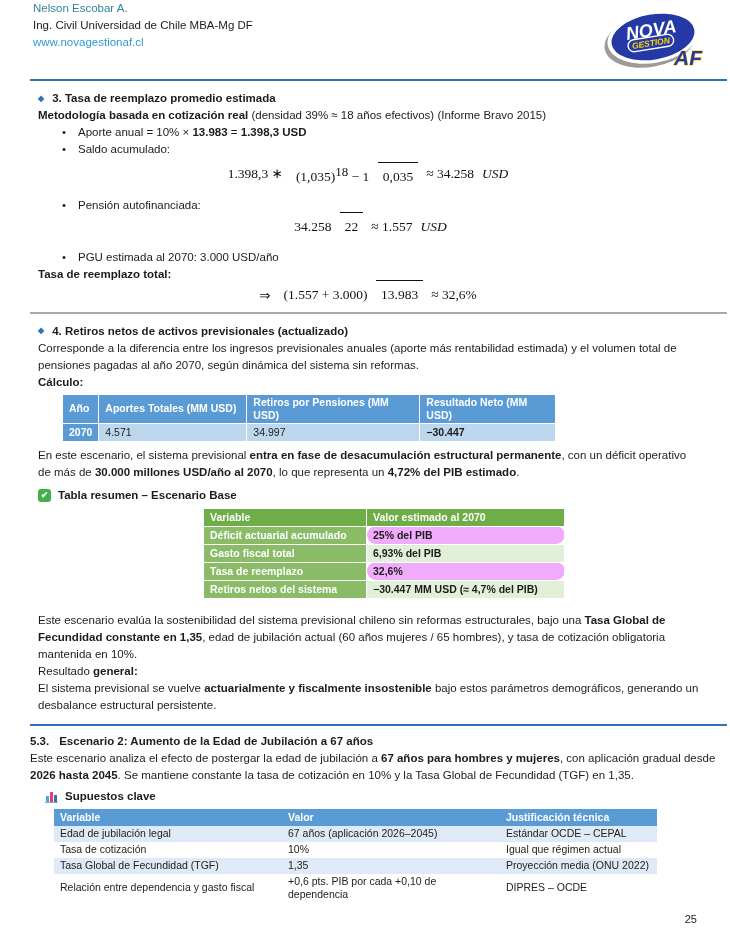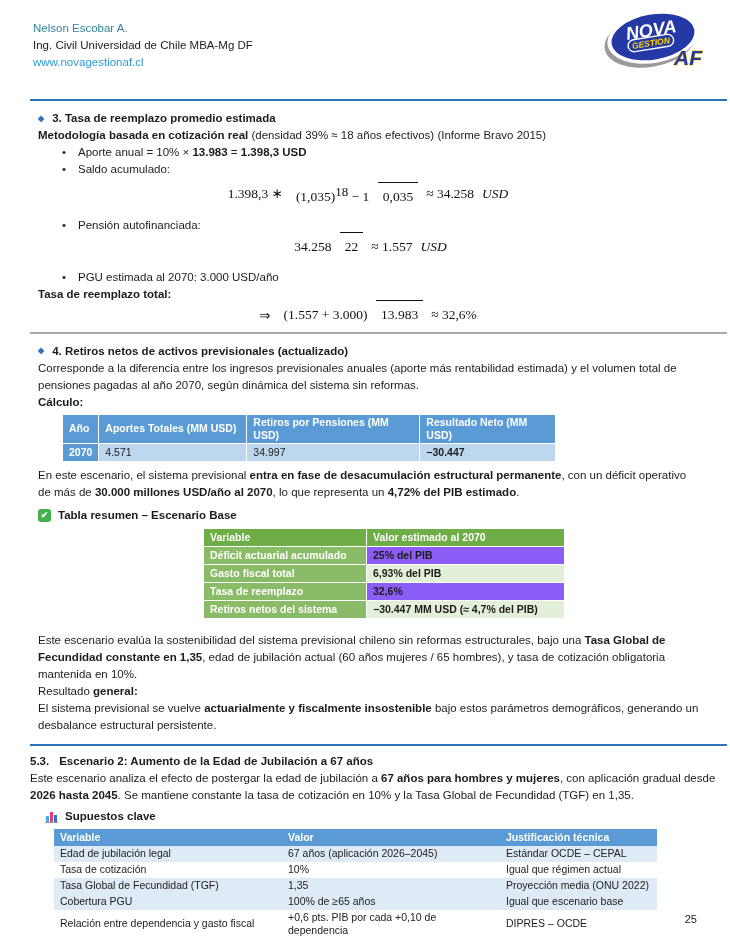--- a/index.html
+++ b/index.html
@@ -3,21 +3,21 @@
 <meta charset="utf-8">
 <style>
   html,body { margin:0; padding:0; background:#ffffff; }
   .page {
     position:relative; width:730px; height:945px; background:#ffffff;
     font-family:"Liberation Sans", sans-serif; font-size:11.5px; color:#1c1c1c;
     line-height:17px; overflow:hidden;
   }
   .b { font-weight:bold; }
   
-  .hdr { padding:20px 0 0 33px; }
+  .hdr { padding:0 0 0 33px; }
   .hdr-name { color:#31849b; }
   .hdr-url  { color:#2e9bd5; cursor:pointer; }
   .logo { position:absolute; top:6px; right:24px; width:104px; height:66px; }
   
   .rule { border:none; border-top:2px solid #2e74b5; width:697px; margin:0 0 0 30px; }
   .rule.gray { border-top-color:#a9a9a9; }
   
   .sec { margin-left:38px; }
   .sec-title { display:flex; align-items:center; gap:8px; font-weight:bold; margin-top:9px; }
   .diamond { color:#2e75b6; font-size:8px; line-height:8px; }
@@ -44,21 +44,21 @@
   .calc-tbl th { background:#5b9bd5; color:#ffffff; font-weight:bold; border:1px solid #ffffff; height:13px; }
   .calc-tbl td { background:#bdd7ee; border:1px solid #ffffff; height:15px; }
   .calc-tbl td.yr { background:#5b9bd5; color:#ffffff; font-weight:bold; }
   .calc-tbl td.neg { font-weight:bold; }
   
   .green-tbl { margin:4px 0 0 165px; }
   .green-tbl th { background:#6fae47; color:#ffffff; font-weight:bold; border:1.5px solid #ffffff; height:15px; }
   .green-tbl td { border:1.5px solid #ffffff; height:15px; }
   .green-tbl td.k { background:#8abc68; color:#ffffff; font-weight:bold; width:150px; }
   .green-tbl td.v { font-weight:bold; color:#1c1c1c; width:185px; }
-  .green-tbl tr.odd  td.v { background:#8b5cf6; }
+  .green-tbl tr.odd  td.v { background:#f0abfc;border-radius:9px; }
   .green-tbl tr.even td.v { background:#e2efd9; }
   
   .sup-tbl { margin:4px 0 0 24px; }
   .sup-tbl th { background:#5b9bd5; color:#ffffff; font-weight:bold; height:15px; }
   .sup-tbl td { height:14px; color:#222; }
   .sup-tbl td.k { font-weight:normal; color:#1c1c1c; }
   .sup-tbl tr.odd td { background:#deeaf6; }
   .sup-tbl tr.even td { background:#ffffff; }
   .sup-tbl col.c1 { width:228px; } .sup-tbl col.c2 { width:218px; } .sup-tbl col.c3 { width:157px; }
   
@@ -269,25 +269,20 @@
       <tr class="even">
         <td class="k">Tasa de cotización</td>
         <td>10%</td>
         <td>Igual que régimen actual</td>
       </tr>
       <tr class="odd">
         <td class="k">Tasa Global de Fecundidad (TGF)</td>
         <td>1,35</td>
         <td>Proyección media (ONU 2022)</td>
       </tr>
-      <tr class="odd">
-        <td class="k">Cobertura PGU</td>
-        <td>100% de ≥65 años</td>
-        <td>Igual que escenario base</td>
-      </tr>
       <tr class="even">
         <td class="k">Relación entre dependencia y gasto fiscal</td>
         <td>+0,6 pts. PIB por cada +0,10 de dependencia</td>
         <td>DIPRES – OCDE</td>
       </tr>
 
     </tbody>
       </table>
   </div>
 

